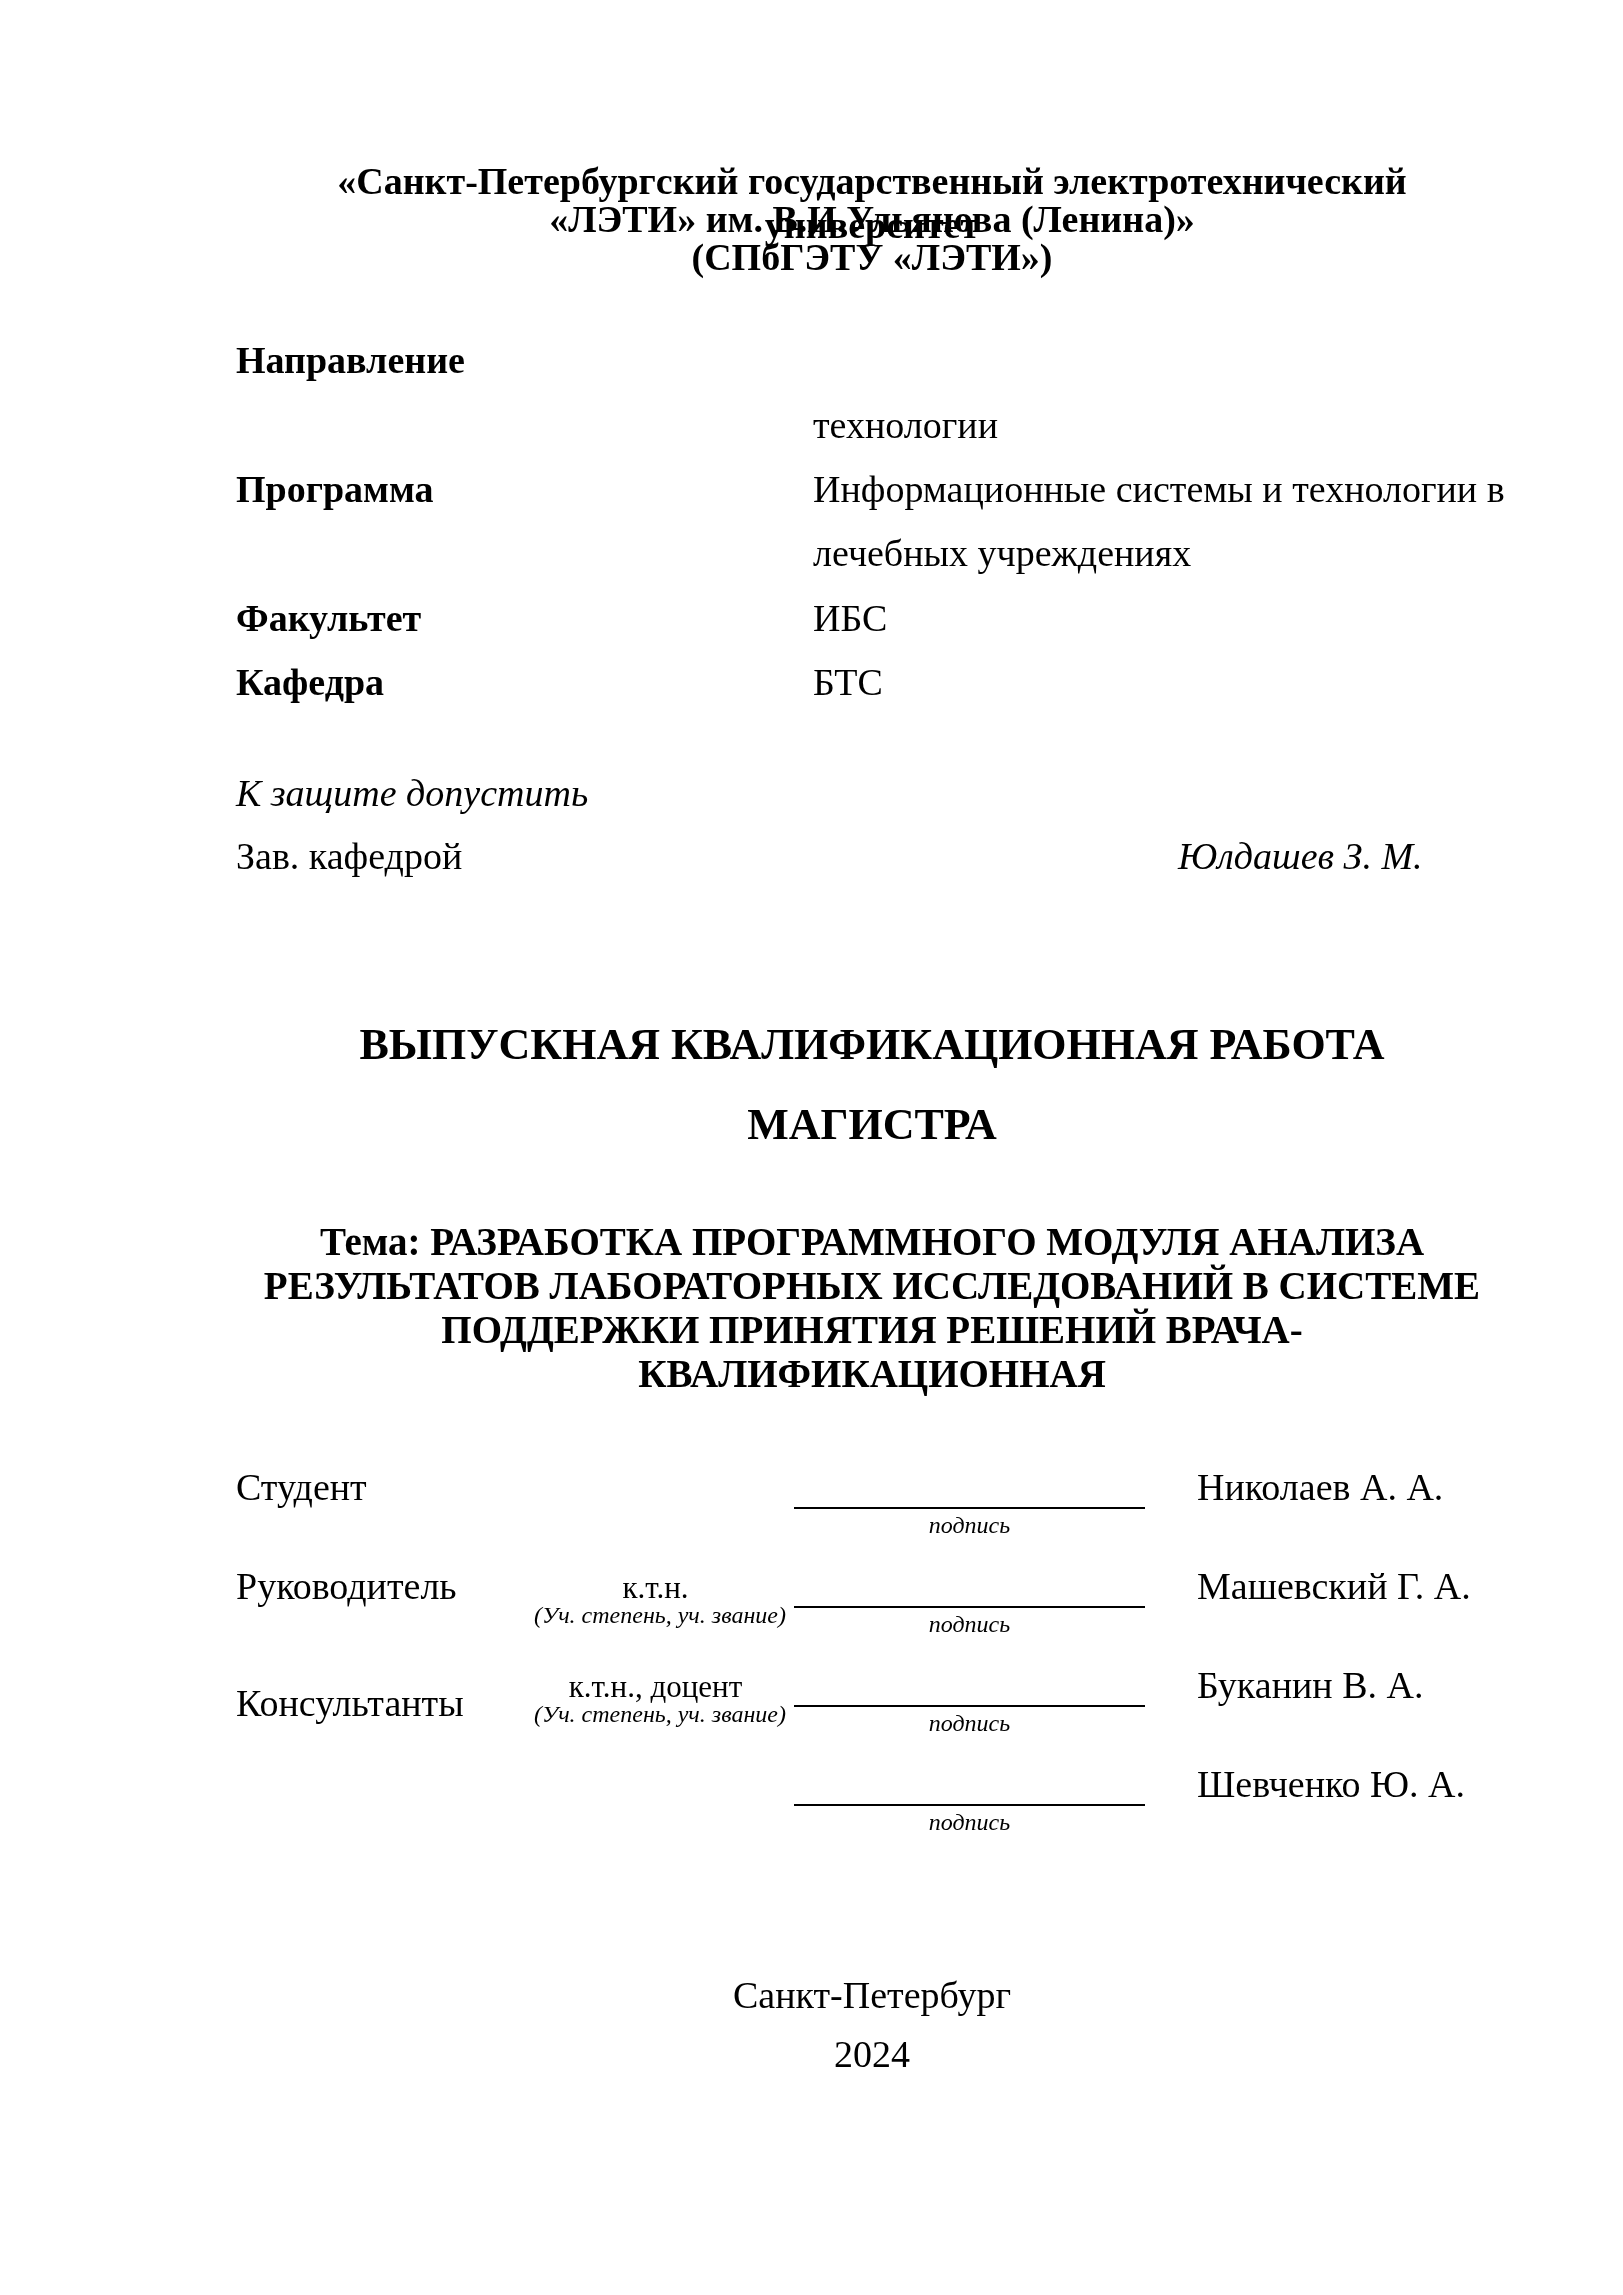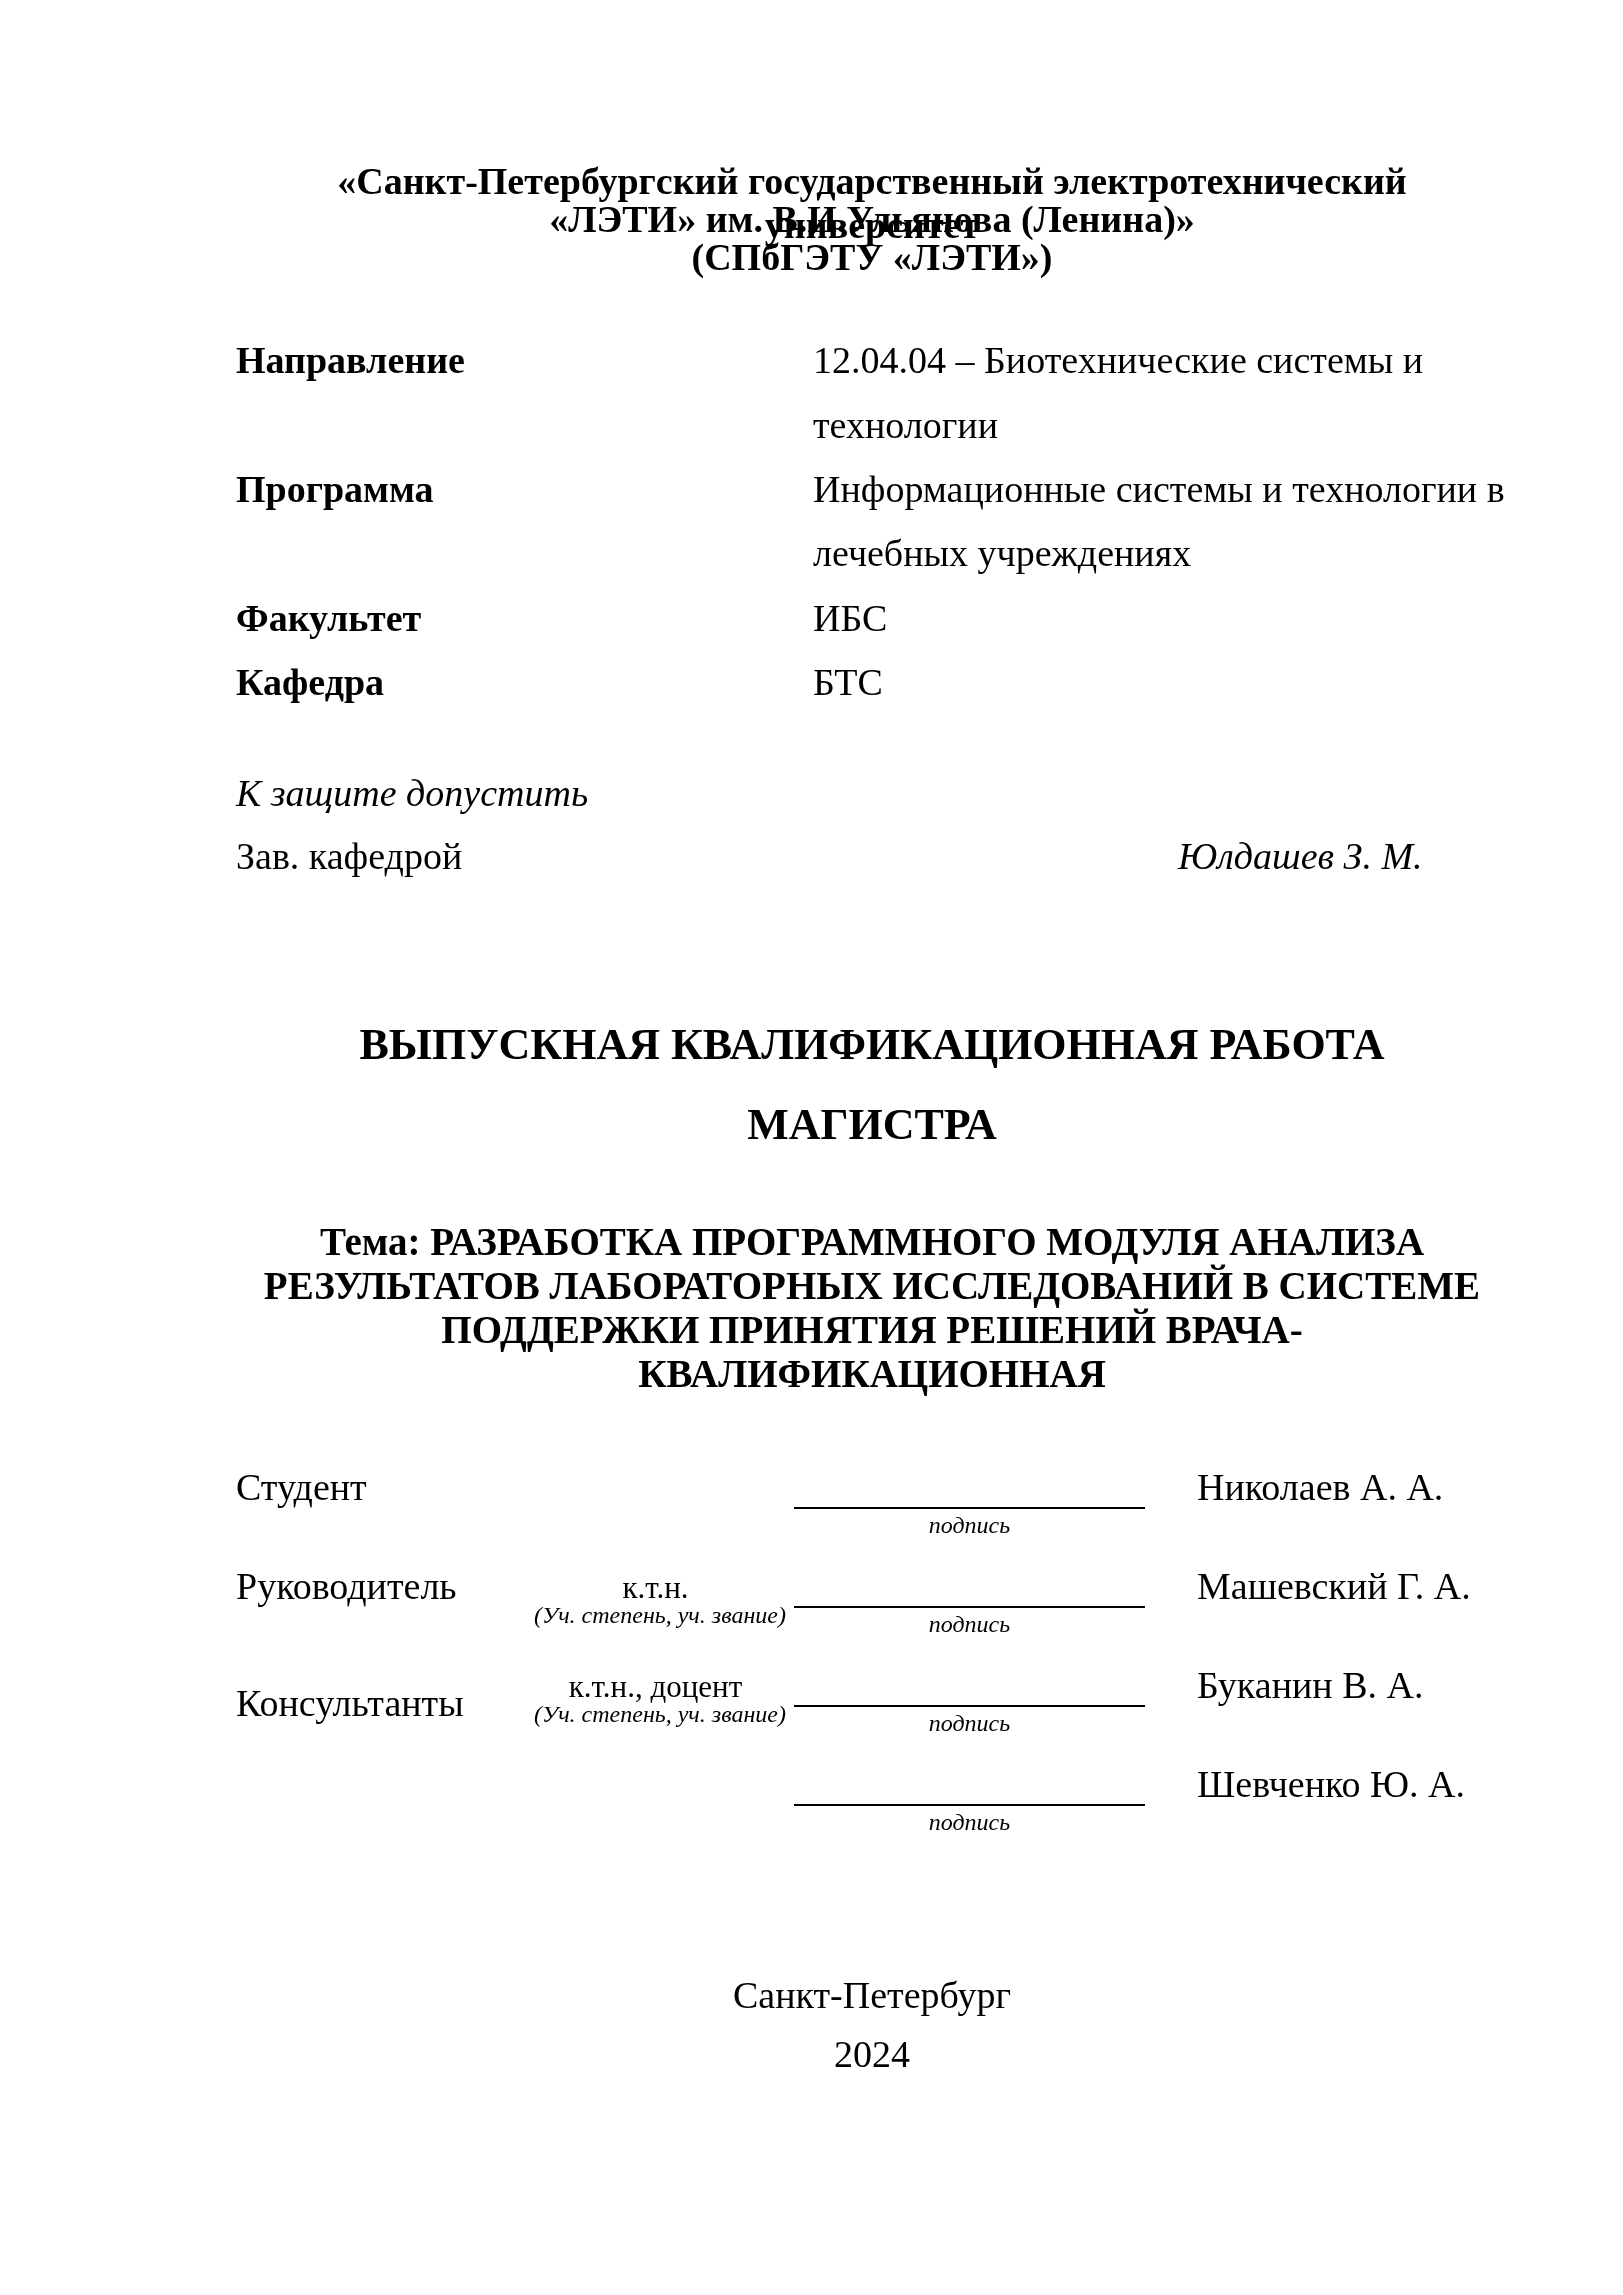--- a/index.html
+++ b/index.html
@@ -53,21 +53,20 @@
 </head>
 <body>
 
 <div class="page">
 
   <div class="abs centerband t48 bold" style="top:160px;">«Санкт-Петербургский государственный электротехнический университет</div>
   <div class="abs centerband t48 bold" style="top:198px;">«ЛЭТИ» им. В.И.Ульянова (Ленина)»</div>
   <div class="abs centerband t48 bold" style="top:236px;">(СПбГЭТУ «ЛЭТИ»)</div>
 
   <div class="abs labelcol t48 bold" style="top:339px;">Направление</div>
-  <div class="abs valuecol t48" style="top:339px;">12.04.04 – Биотехнические системы и</div>
   <div class="abs valuecol t48" style="top:404px;">технологии</div>
 
   <div class="abs labelcol t48 bold" style="top:468px;">Программа</div>
   <div class="abs valuecol t48" style="top:468px;">Информационные системы и технологии в</div>
   <div class="abs valuecol t48" style="top:532px;">лечебных учреждениях</div>
 
   <div class="abs labelcol t48 bold" style="top:597px;">Факультет</div>
   <div class="abs valuecol t48" style="top:597px;">ИБС</div>
 
   <div class="abs labelcol t48 bold" style="top:661px;">Кафедра</div>

